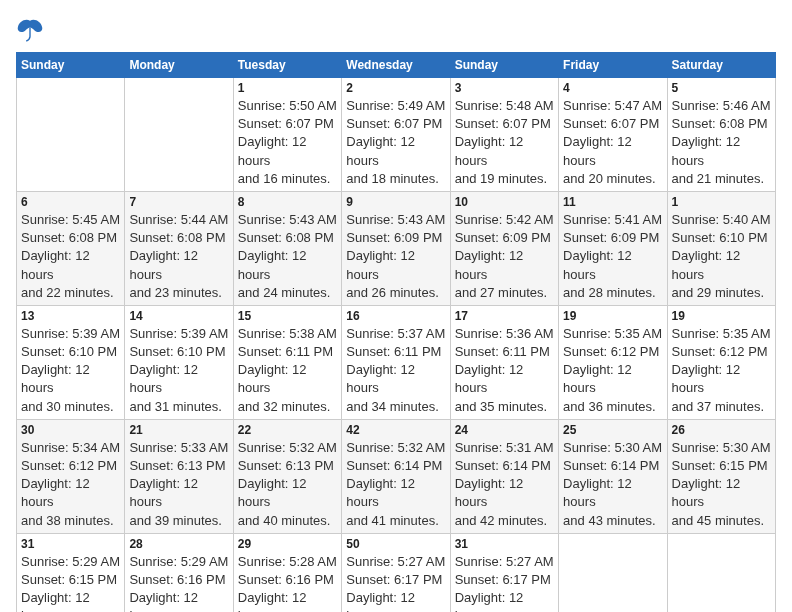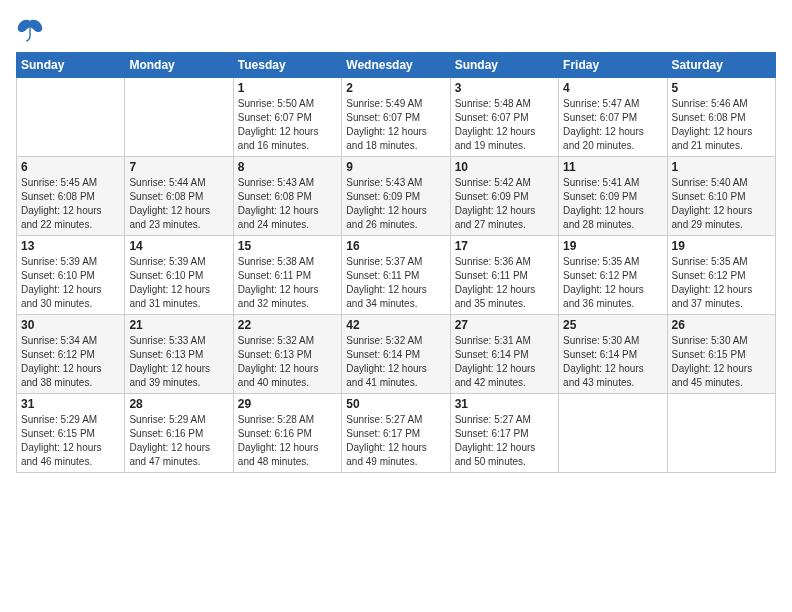--- a/index.html
+++ b/index.html
@@ -71,21 +71,21 @@
       background: #f5f5f5;
     }
     .day-number {
       font-weight: bold;
       font-size: 12px;
       margin-bottom: 2px;
       color: #222;
     }
     .day-info {
       color: #333;
-      font-size: 10px;
+      font-size: 13px;
       line-height: 1.4;
     }
     .empty-cell {
       background: #f9f9f9;
     }
   </style>
 </head>
 <body>
 
 <div class="header">
@@ -213,21 +213,21 @@
         </td>
         <td>
           <div class="day-number">22</div>
           <div class="day-info">Sunrise: 5:32 AM<br>Sunset: 6:13 PM<br>Daylight: 12 hours<br>and 40 minutes.</div>
         </td>
         <td>
           <div class="day-number">42</div>
           <div class="day-info">Sunrise: 5:32 AM<br>Sunset: 6:14 PM<br>Daylight: 12 hours<br>and 41 minutes.</div>
         </td>
         <td>
-          <div class="day-number">27</div>
+          <div class="day-number">24</div>
           <div class="day-info">Sunrise: 5:31 AM<br>Sunset: 6:14 PM<br>Daylight: 12 hours<br>and 42 minutes.</div>
         </td>
         <td>
           <div class="day-number">25</div>
           <div class="day-info">Sunrise: 5:30 AM<br>Sunset: 6:14 PM<br>Daylight: 12 hours<br>and 43 minutes.</div>
         </td>
         <td>
           <div class="day-number">26</div>
           <div class="day-info">Sunrise: 5:30 AM<br>Sunset: 6:15 PM<br>Daylight: 12 hours<br>and 45 minutes.</div>
         </td>

